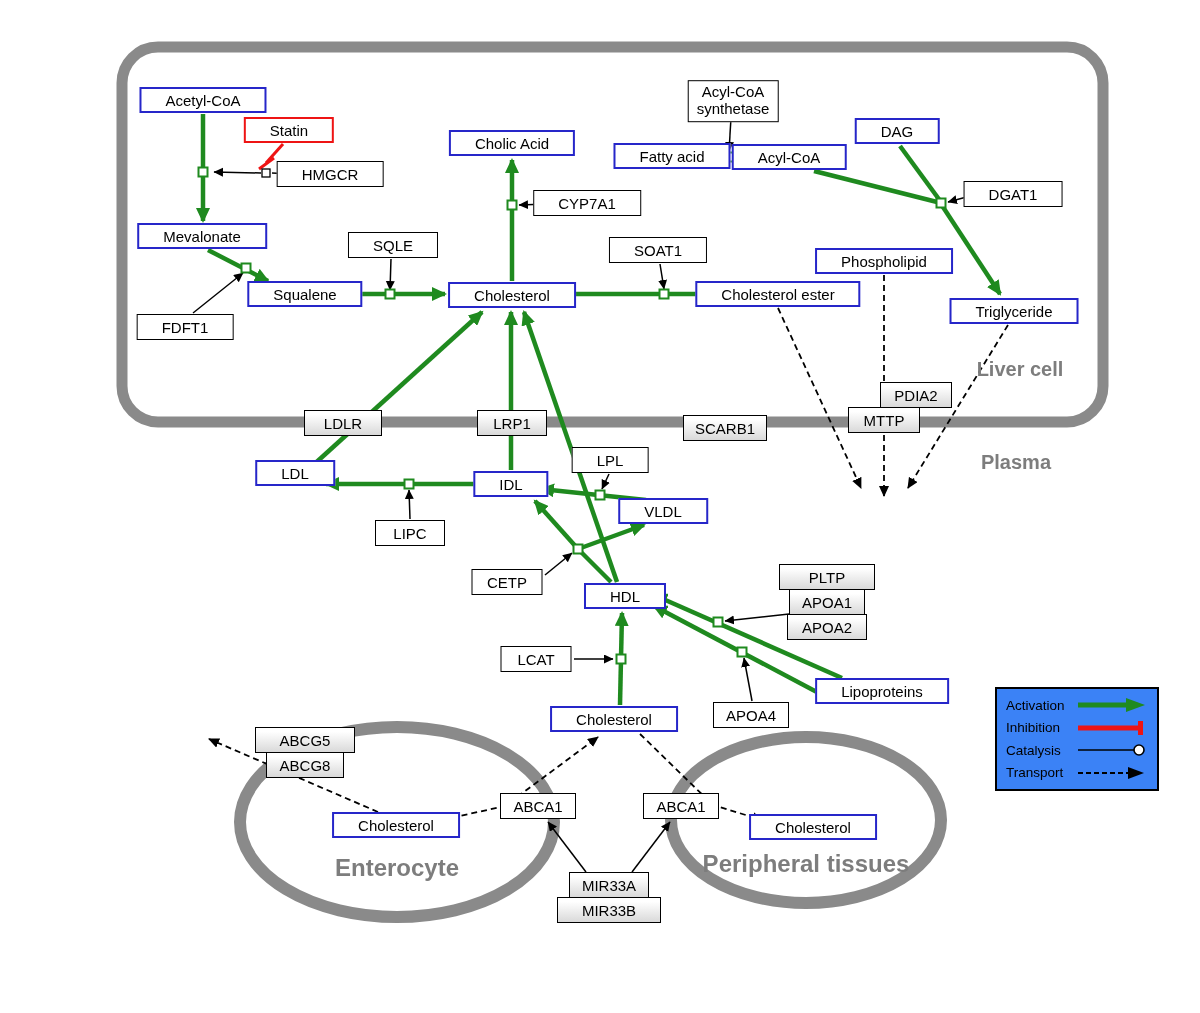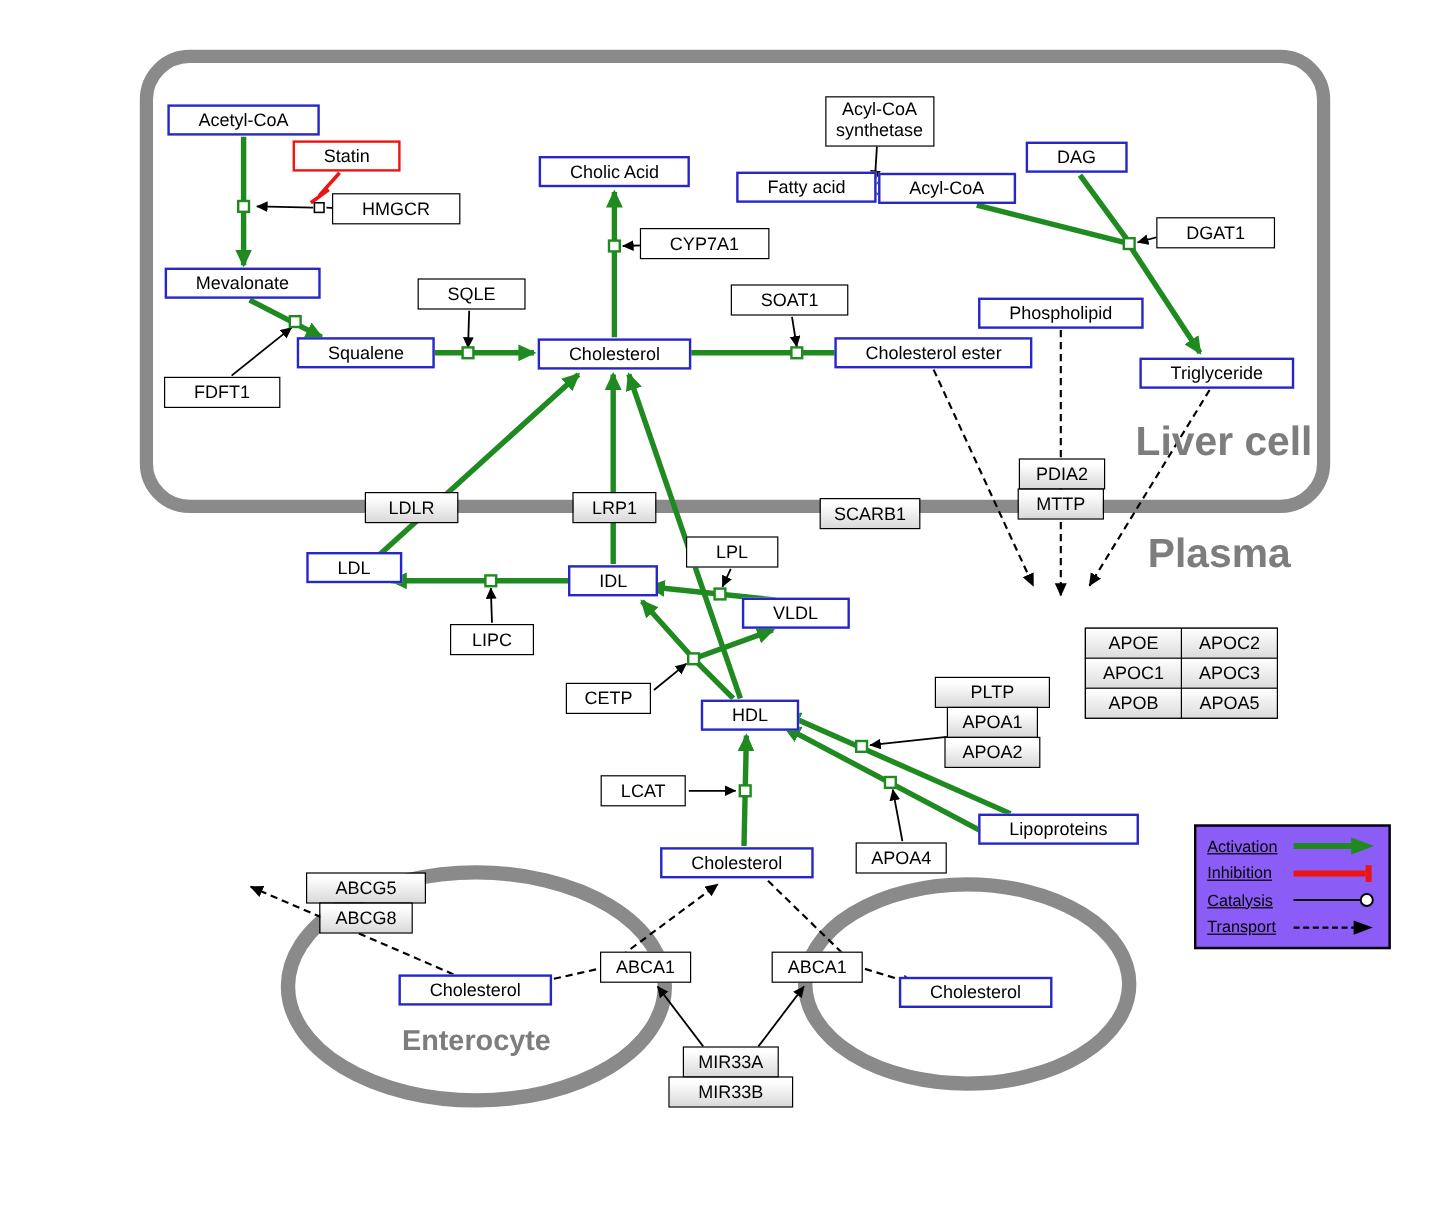--- a/index.html
+++ b/index.html
@@ -13,28 +13,28 @@
   .rnode{fill:#fff;stroke:#1f8a1f;stroke-width:2;}
   .wsq{fill:#fff;stroke:#000;stroke-width:1.3;}
   .box{position:absolute;transform:translate(-50%,-50%);box-sizing:border-box;height:26px;
        display:flex;align-items:center;justify-content:center;padding:0 24px;background:#fff;
        border:1.4px solid #000;font-size:15px;color:#000;white-space:nowrap;}
   .blue{border:2.3px solid #2626c9;}
   .redb{border:2.3px solid #ee1414;}
   .grad{background:linear-gradient(180deg,#ffffff 15%,#d9d9d9 100%);}
   .two-line{height:auto;padding:3px 8px;flex-direction:column;line-height:1.12;}
   .region{position:absolute;transform:translate(-50%,-50%);font-weight:bold;color:#7d7d7d;
-          font-size:34px;white-space:nowrap;}
+          font-size:20px;white-space:nowrap;}
   .region.small{font-size:24px;}
   .apo-table{position:absolute;display:grid;grid-template-columns:79px 79px;grid-auto-rows:24px;
              background:#000;gap:1px;border:1px solid #000;}
   .apo-cell{background:linear-gradient(#fff,#dcdcdc);display:flex;align-items:center;
             justify-content:center;font-size:15px;}
-  .legend{position:absolute;box-sizing:border-box;border:2.6px solid #000;background:#8b5cf6;
-          padding:5px 0;display:flex;flex-direction:column;justify-content:space-between;text-decoration:underline;}
+  .legend{position:absolute;box-sizing:border-box;border:2.6px solid #000;background:#3b82f6;
+          padding:5px 0;display:flex;flex-direction:column;justify-content:space-between;}
   .legend-row{display:flex;align-items:center;justify-content:space-between;padding:0 9px;height:23px;}
   .legend-label{font-size:13.5px;color:#000;}
 </style>
 </head>
 <body>
 
 <div class="canvas">
 
   <svg class="layer" width="1200" height="1013">
     <defs>
@@ -123,20 +123,21 @@
       <rect class="rnode" x="616.5" y="654.5" width="9" height="9"></rect>
       <rect class="rnode" x="713.5" y="617.5" width="9" height="9"></rect>
       <rect class="rnode" x="737.5" y="647.5" width="9" height="9"></rect>
       <rect class="wsq" x="262" y="169" width="8" height="8"></rect>
     </g>
   </svg>
 
   <div class="region" style="left:1020px;top:369px">Liver cell</div>
   <div class="region" style="left:1016px;top:462px">Plasma</div>
   <div class="region small" style="left:397px;top:868px">Enterocyte</div>
+  <div class="region small" style="left:806px;top:864px">Peripheral tissues</div>
 
   <div class="box blue" style="left:203px;top:100px">Acetyl-CoA</div>
   <div class="box redb" style="left:289px;top:130px">Statin</div>
   <div class="box" style="left:330px;top:174px">HMGCR</div>
   <div class="box blue" style="left:202px;top:236px">Mevalonate</div>
   <div class="box" style="left:185px;top:327px">FDFT1</div>
   <div class="box blue" style="left:305px;top:294px">Squalene</div>
   <div class="box" style="left:393px;top:245px">SQLE</div>
   <div class="box blue" style="left:512px;top:143px">Cholic Acid</div>
   <div class="box" style="left:587px;top:203px">CYP7A1</div>
@@ -150,46 +151,38 @@
   <div class="box blue" style="left:672px;top:156px">Fatty acid</div>
   <div class="box blue" style="left:789px;top:157px">Acyl-CoA</div>
   <div class="box blue" style="left:897px;top:131px">DAG</div>
   <div class="box" style="left:1013px;top:194px">DGAT1</div>
   <div class="box blue" style="left:884px;top:261px">Phospholipid</div>
   <div class="box blue" style="left:1014px;top:311px">Triglyceride</div>
 
   <div class="box grad" style="left:343px;top:423px;width:78px">LDLR</div>
   <div class="box grad" style="left:512px;top:423px;width:70px">LRP1</div>
   <div class="box grad" style="left:725px;top:428px;width:84px">SCARB1</div>
-  <div class="box grad" style="left:885px;top:395px;width:72px">PDIA2</div>
+  <div class="box grad" style="left:916px;top:395px;width:72px">PDIA2</div>
   <div class="box grad" style="left:884px;top:420px;width:72px">MTTP</div>
 
   <div class="box blue" style="left:295px;top:473px">LDL</div>
   <div class="box blue" style="left:511px;top:484px">IDL</div>
   <div class="box" style="left:410px;top:533px;width:70px">LIPC</div>
   <div class="box" style="left:610px;top:460px">LPL</div>
   <div class="box blue" style="left:663px;top:511px">VLDL</div>
   <div class="box" style="left:507px;top:582px;width:71px">CETP</div>
   <div class="box blue" style="left:625px;top:596px">HDL</div>
   <div class="box" style="left:536px;top:659px;width:71px">LCAT</div>
   <div class="box blue" style="left:614px;top:719px">Cholesterol</div>
   <div class="box" style="left:751px;top:715px;width:76px">APOA4</div>
   <div class="box grad" style="left:827px;top:577px;width:96px">PLTP</div>
   <div class="box grad" style="left:827px;top:602px;width:76px">APOA1</div>
   <div class="box grad" style="left:827px;top:627px;width:80px">APOA2</div>
   <div class="box blue" style="left:882px;top:691px">Lipoproteins</div>
 
-  <div class="apo-table" style="left:904px;top:523px">
-    <div class="apo-cell">APOE</div>
-    <div class="apo-cell">APOC2</div>
-    <div class="apo-cell">APOC1</div>
-    <div class="apo-cell">APOC3</div>
-    <div class="apo-cell">APOB</div>
-    <div class="apo-cell">APOA5</div>
-  </div>
 
   <div class="box grad" style="left:305px;top:740px;width:100px">ABCG5</div>
   <div class="box grad" style="left:305px;top:765px;width:78px">ABCG8</div>
   <div class="box blue" style="left:396px;top:825px">Cholesterol</div>
   <div class="box" style="left:538px;top:806px;width:76px">ABCA1</div>
   <div class="box" style="left:681px;top:806px;width:76px">ABCA1</div>
   <div class="box grad" style="left:609px;top:885px;width:80px">MIR33A</div>
   <div class="box grad" style="left:609px;top:910px;width:104px">MIR33B</div>
   <div class="box blue" style="left:813px;top:827px">Cholesterol</div>
 

